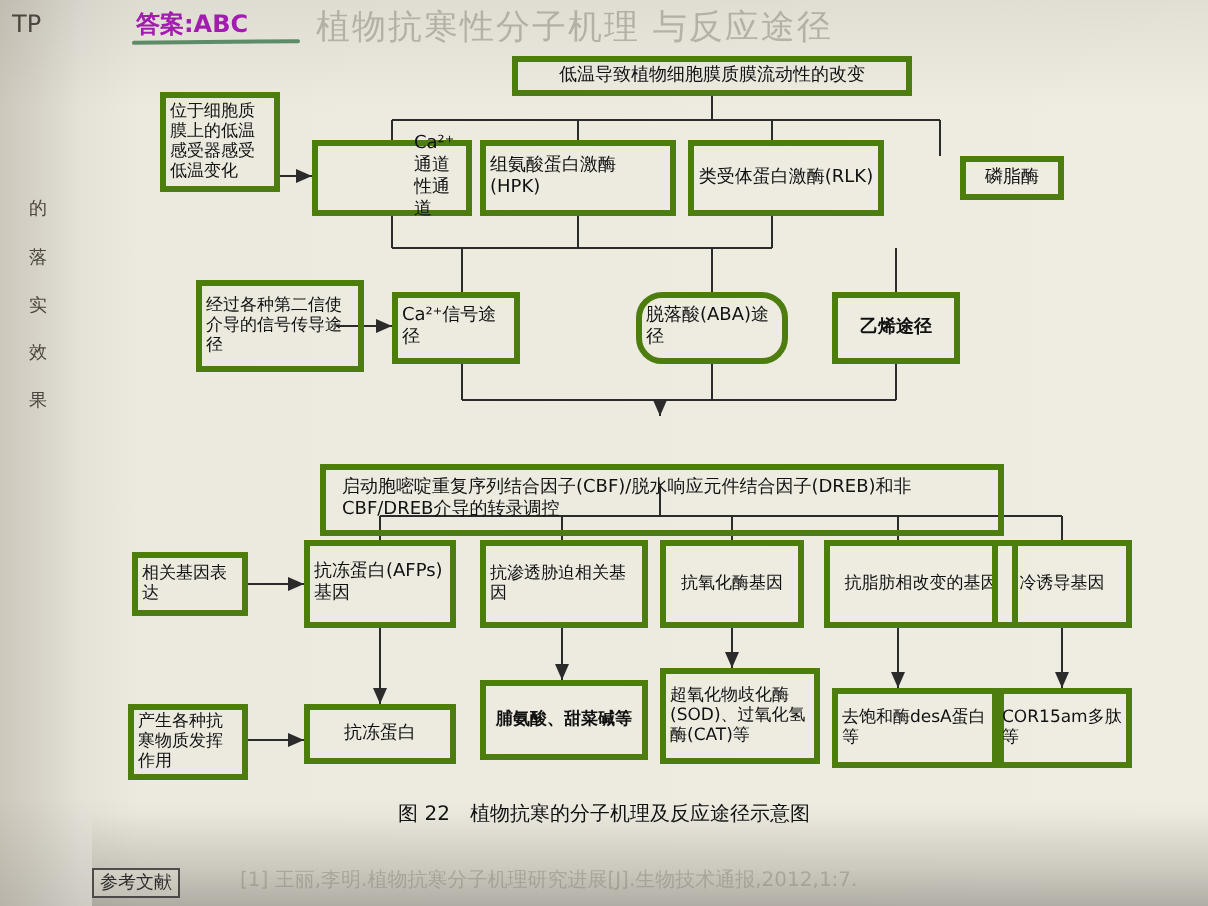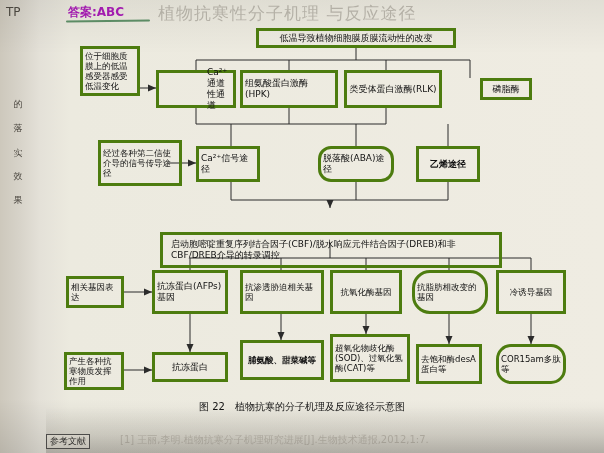--- a/index.html
+++ b/index.html
@@ -158,29 +158,29 @@
 <div class="box" style="left:196px;top:146px;width:64px;height:36px;">Ca²⁺信号途径</div>
 <div class="box" style="left:318px;top:146px;width:76px;height:36px;border-radius:13px;">脱落酸(ABA)途径</div>
 <div class="box" style="left:416px;top:146px;width:64px;height:36px;font-weight:bold;">乙烯途径</div>
 
 <div class="box" style="left:160px;top:208px;width:342px;height:36px;padding:2px 8px;margin-top:24px;">启动胞嘧啶重复序列结合因子(CBF)/脱水响应元件结合因子(DREB)和非CBF/DREB介导的转录调控</div>
 
 <div class="box small" style="left:66px;top:276px;width:58px;height:32px;">相关基因表达</div>
 <div class="box" style="left:152px;top:270px;width:76px;height:44px;">抗冻蛋白(AFPs)基因</div>
 <div class="box small" style="left:240px;top:270px;width:84px;height:44px;">抗渗透胁迫相关基因</div>
 <div class="box small" style="left:330px;top:270px;width:72px;height:44px;">抗氧化酶基因</div>
-<div class="box small" style="left:412px;top:270px;width:76px;height:44px;border-radius:18px;">抗脂肪相改变的基因</div>
+<div class="box small" style="left:412px;top:270px;width:97px;height:44px;">抗脂肪相改变的基因</div>
 <div class="box small" style="left:496px;top:270px;width:70px;height:44px;">冷诱导基因</div>
 
 <div class="box small" style="left:64px;top:352px;width:60px;height:38px;">产生各种抗寒物质发挥作用</div>
 <div class="box" style="left:152px;top:352px;width:76px;height:30px;">抗冻蛋白</div>
 <div class="box small" style="left:240px;top:340px;width:84px;height:40px;font-weight:bold;">脯氨酸、甜菜碱等</div>
 <div class="box small" style="left:330px;top:334px;width:80px;height:48px;">超氧化物歧化酶(SOD)、过氧化氢酶(CAT)等</div>
-<div class="box small" style="left:416px;top:344px;width:66px;height:40px;">去饱和酶desA蛋白等</div>
-<div class="box small" style="left:496px;top:344px;width:70px;height:40px;border-radius:15px;">COR15am多肽等</div>
+<div class="box small" style="left:416px;top:344px;width:86px;height:40px;">去饱和酶desA蛋白等</div>
+<div class="box small" style="left:496px;top:344px;width:70px;height:40px;">COR15am多肽等</div>
 
 <div class="caption" style="top:400px;">图 22　植物抗寒的分子机理及反应途径示意图</div>
 
 <div class="ref">
   <span class="ref-badge">参考文献</span>
 </div>
 <div class="ghost" style="left:120px;bottom:6px;">[1] 王丽,李明.植物抗寒分子机理研究进展[J].生物技术通报,2012,1:7.</div>
 
 <div class="bottom-fade"></div>
 

